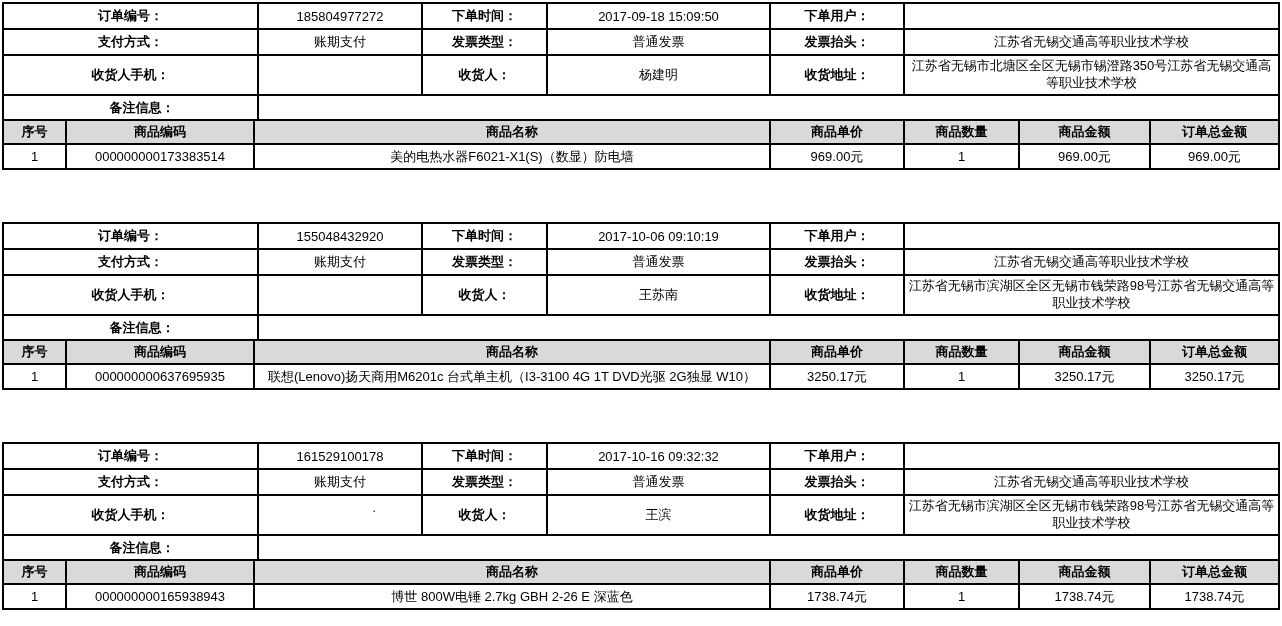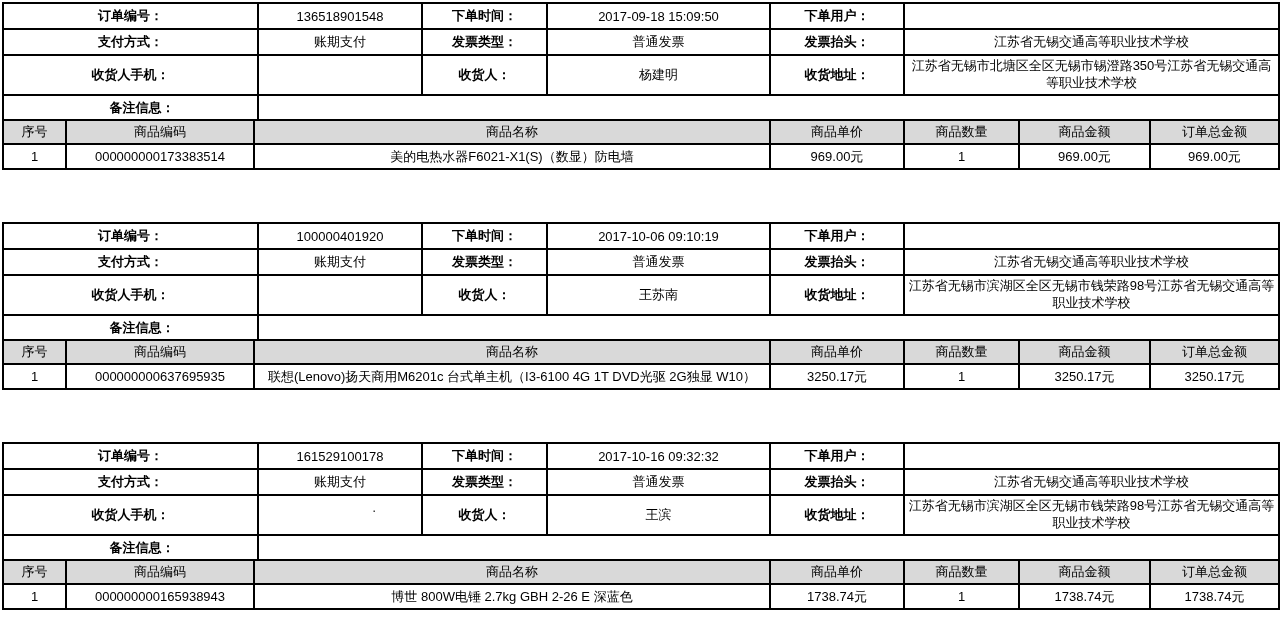--- a/index.html
+++ b/index.html
@@ -38,21 +38,21 @@
   .c-g5{width:115px}.c-g6{width:131px}.c-g7{width:129px}
 
   .row-a td{ height:24px; }
   .row-addr td{ height:38px; line-height:1.3; }
   .row-remark td{ height:23px;padding-left:25px; }
 
   .goods-table{ margin-top:-2px; }
   .ghead td{
     height:22px;
     background:#d9d9d9;
-    font-weight:normal;
+    font-weight:bold;
   }
   .gitem td{ height:23px; }
 
   .val-mobile{ position:relative; }
   .val-mobile .dot{
     position:absolute; left:70%; top:7px;
     font-size:12px; line-height:10px;
   }
 </style>
 </head>
@@ -65,21 +65,21 @@
         <col class="c-i1">
           <col class="c-i2">
           <col class="c-i3">
         <col class="c-i4">
           <col class="c-i5">
           <col class="c-i6">
       </colgroup>
       <tbody>
         <tr class="row-a">
           <td class="lbl">订单编号：</td>
-          <td>136518901548</td>
+          <td>185804977272</td>
           <td class="lbl">下单时间：</td>
           <td>2017-09-18 15:09:50</td>
           <td class="lbl">下单用户：</td>
           <td></td>
         </tr>
         <tr class="row-a">
           <td class="lbl">支付方式：</td>
           <td>账期支付</td>
           <td class="lbl">发票类型：</td>
           <td>普通发票</td>
@@ -141,21 +141,21 @@
         <col class="c-i1">
           <col class="c-i2">
           <col class="c-i3">
         <col class="c-i4">
           <col class="c-i5">
           <col class="c-i6">
       </colgroup>
       <tbody>
         <tr class="row-a">
           <td class="lbl">订单编号：</td>
-          <td>100000401920</td>
+          <td>155048432920</td>
           <td class="lbl">下单时间：</td>
           <td>2017-10-06 09:10:19</td>
           <td class="lbl">下单用户：</td>
           <td></td>
         </tr>
         <tr class="row-a">
           <td class="lbl">支付方式：</td>
           <td>账期支付</td>
           <td class="lbl">发票类型：</td>
           <td>普通发票</td>
@@ -194,21 +194,21 @@
           <td>商品编码</td>
           <td>商品名称</td>
           <td>商品单价</td>
           <td>商品数量</td>
           <td>商品金额</td>
           <td>订单总金额</td>
         </tr>
         <tr class="gitem">
           <td>1</td>
           <td>000000000637695935</td>
-          <td>联想(Lenovo)扬天商用M6201c 台式单主机（I3-6100 4G 1T DVD光驱 2G独显 W10）</td>
+          <td>联想(Lenovo)扬天商用M6201c 台式单主机（I3-3100 4G 1T DVD光驱 2G独显 W10）</td>
           <td>3250.17元</td>
           <td>1</td>
           <td>3250.17元</td>
           <td>3250.17元</td>
         </tr>
       </tbody>
     </table>
   </div>
 
   <div class="order-block">

